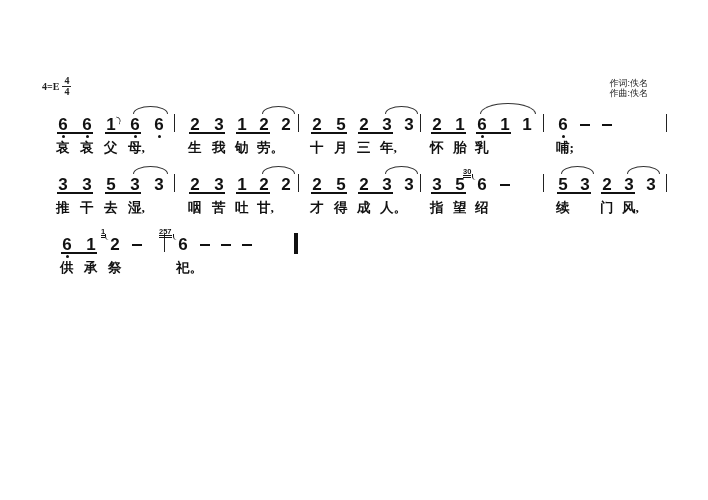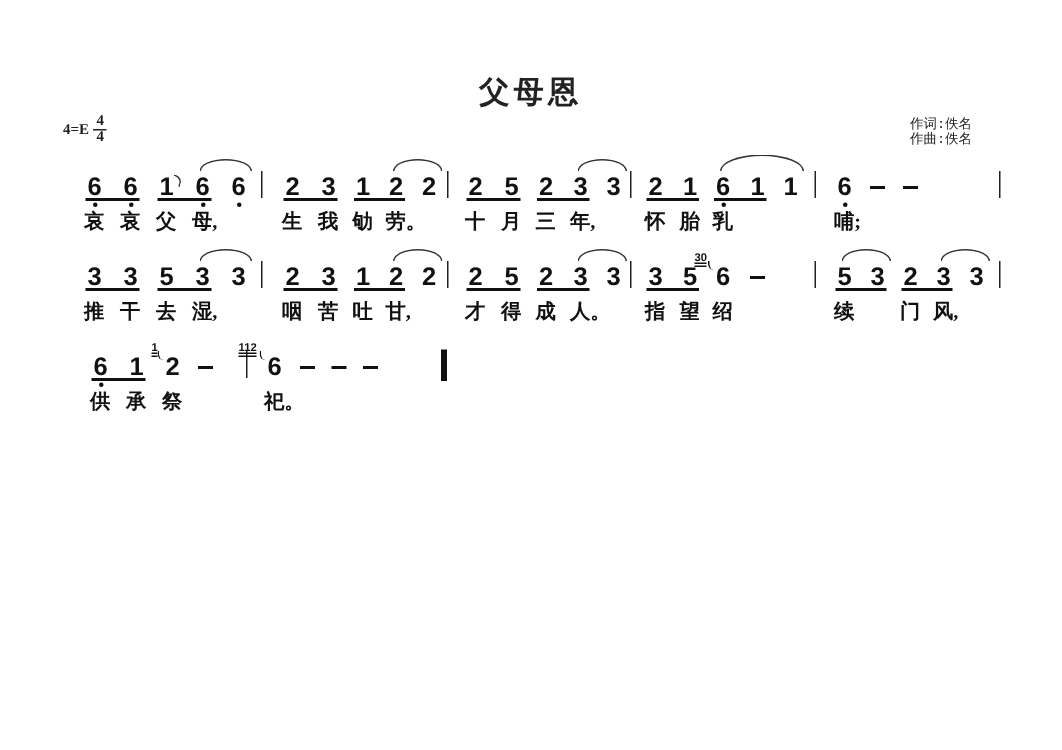--- a/index.html
+++ b/index.html
@@ -5,21 +5,21 @@
   html,body{margin:0;padding:0;background:#fff;}
   #page{position:relative;width:708px;height:500px;background:#ffffff;overflow:hidden;
         font-family:"Liberation Sans",sans-serif;color:#1a1a1a;}
   .title{position:absolute;left:0;right:0;top:48px;text-align:center;
          font-family:"Liberation Serif",serif;font-size:20px;font-weight:700;letter-spacing:3px;color:#222;}
   .keysig{position:absolute;left:42px;top:76px;display:flex;align-items:center;gap:3px;
           font-family:"Liberation Serif",serif;font-size:10px;font-weight:700;color:#222;}
   .frac{display:inline-flex;flex-direction:column;align-items:center;line-height:10px;font-size:10px;}
   .frac .num{border-bottom:1px solid #222;padding:0 2px;}
   .credits{position:absolute;right:60px;top:78px;text-align:left;
-           font-family:Liberation Mono, monospace;font-size:9px;line-height:10px;color:#222;margin-left:20px;}
+           font-family:Liberation Sans, sans-serif;font-size:9px;line-height:10px;color:#222;margin-left:20px;}
   .note-digit{position:absolute;width:14px;text-align:center;font-size:17px;line-height:17px;
               font-weight:700;color:#111;font-family:"Liberation Sans",sans-serif;}
   .note-dash{position:absolute;width:10px;height:2px;background:#111;}
   .octave-dot{position:absolute;width:3px;height:3px;border-radius:50%;background:#111;}
   .beam{position:absolute;height:2px;background:#111;}
   .slur{position:absolute;border:1.4px solid #333;border-bottom:none;
         border-radius:100% 100% 0 0 / 200% 200% 0 0;background:transparent;}
   .barline{position:absolute;width:1px;background:#222;}
   .barline.thick{width:4px;background:#111;}
   .lyric{position:absolute;font-size:13.5px;line-height:15px;white-space:nowrap;
@@ -29,21 +29,20 @@
   .grace::after{content:'';position:absolute;left:0;right:0;bottom:-3px;border-bottom:1px solid #111;}
   .grace-hook{position:absolute;width:4px;height:6px;border-left:1px solid #111;
               border-bottom-left-radius:4px;}
   .tickmark{position:absolute;width:5px;height:6px;border-right:1px solid #333;border-top:1px solid #333;
             border-top-right-radius:5px;transform:rotate(18deg);}
 </style>
 </head>
 <body>
 
 <div id="page">
-  <div class="title">父母恩</div>
 
   <div class="keysig">
     <span>4=E</span>
     <span class="frac">
       <span class="num">4</span>
       <span class="den">4</span>
     </span>
   </div>
 
   <div class="credits">
@@ -185,20 +184,20 @@
       <div class="octave-dot" style="left: 66px; top: 255px;"></div>
       <div class="note-digit" style="left: 84px; top: 236px;">1</div>
       <div class="note-digit" style="left: 108px; top: 236px;">2</div>
       <div class="grace" style="left: 101px; top: 228px;">1</div>
       <div class="grace-hook" style="left: 105px; top: 234px;"></div>
       <div class="note-dash" style="left: 132px; top: 244px;"></div>
       <div class="lyric" style="left: 60px; top: 260px;">供</div>
       <div class="lyric" style="left: 84px; top: 260px;">承</div>
       <div class="lyric" style="left: 108px; top: 260px;">祭</div>
       <div class="note-digit" style="left: 176px; top: 236px;">6</div>
-      <div class="grace" style="left: 159px; top: 228px;">112</div>
+      <div class="grace" style="left: 159px; top: 228px;">257</div>
       <div class="grace-hook" style="left: 173px; top: 234px;"></div>
       <div class="note-dash" style="left: 200px; top: 244px;"></div>
       <div class="note-dash" style="left: 221px; top: 244px;"></div>
       <div class="note-dash" style="left: 242px; top: 244px;"></div>
       <div class="lyric" style="left: 176px; top: 260px;">祀。</div>
     </div>
 </div>
 
 </body></html>

